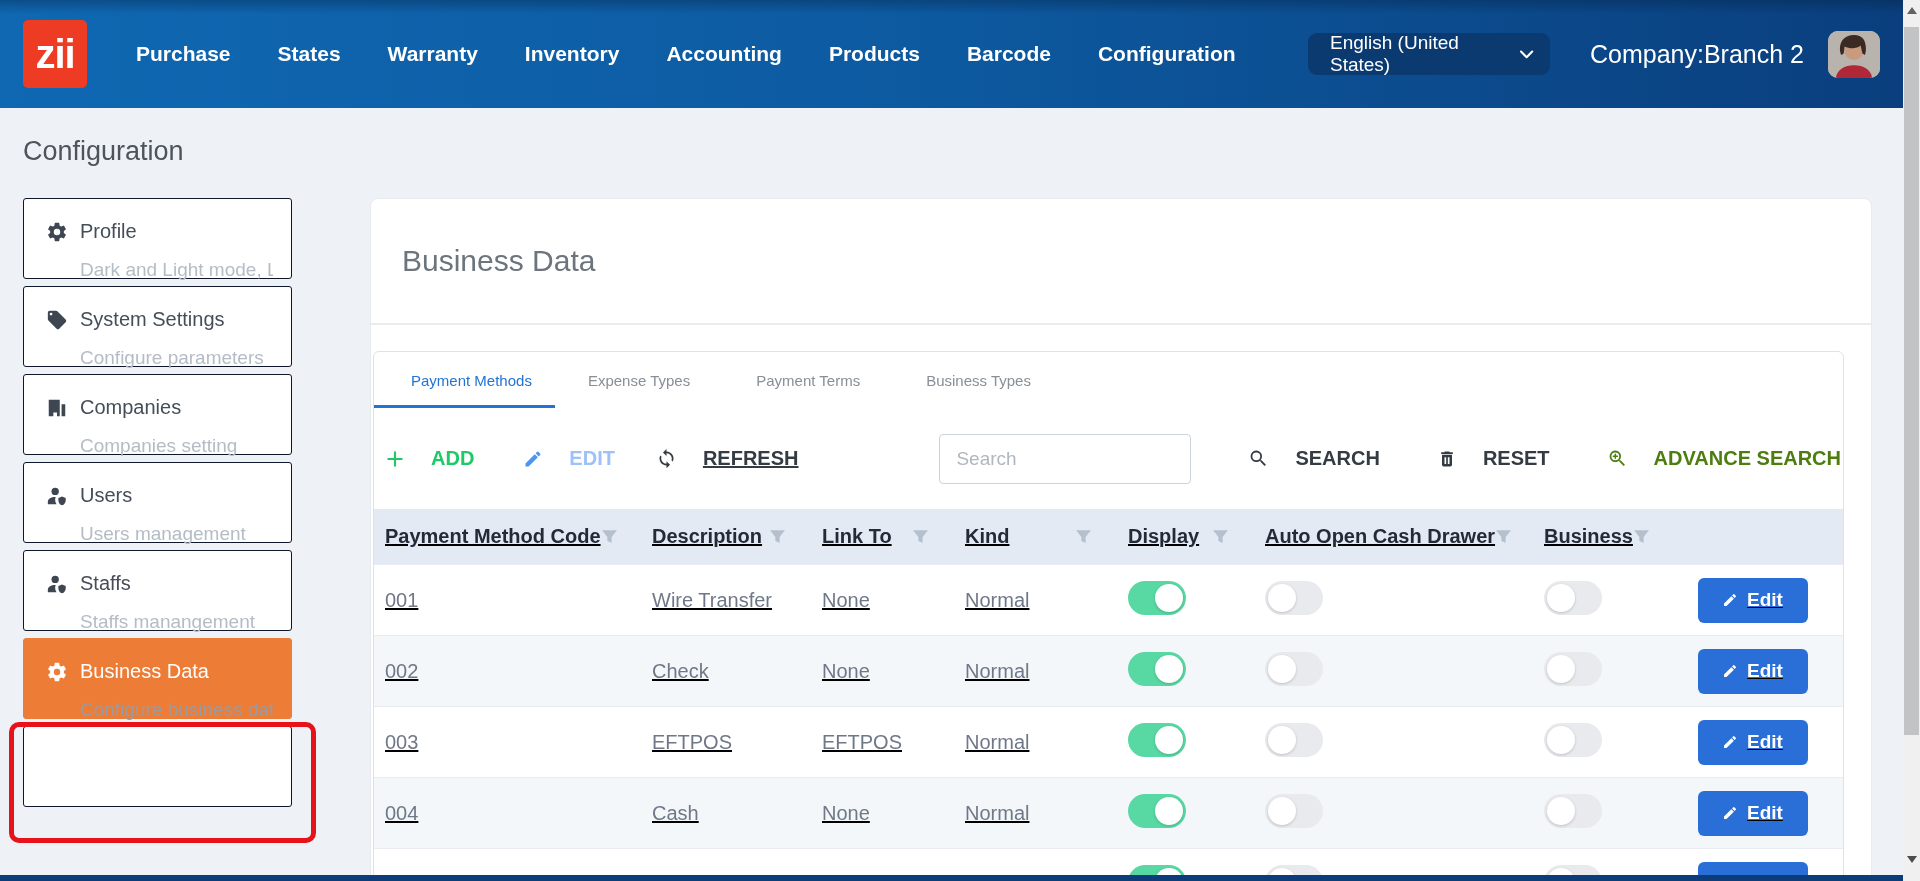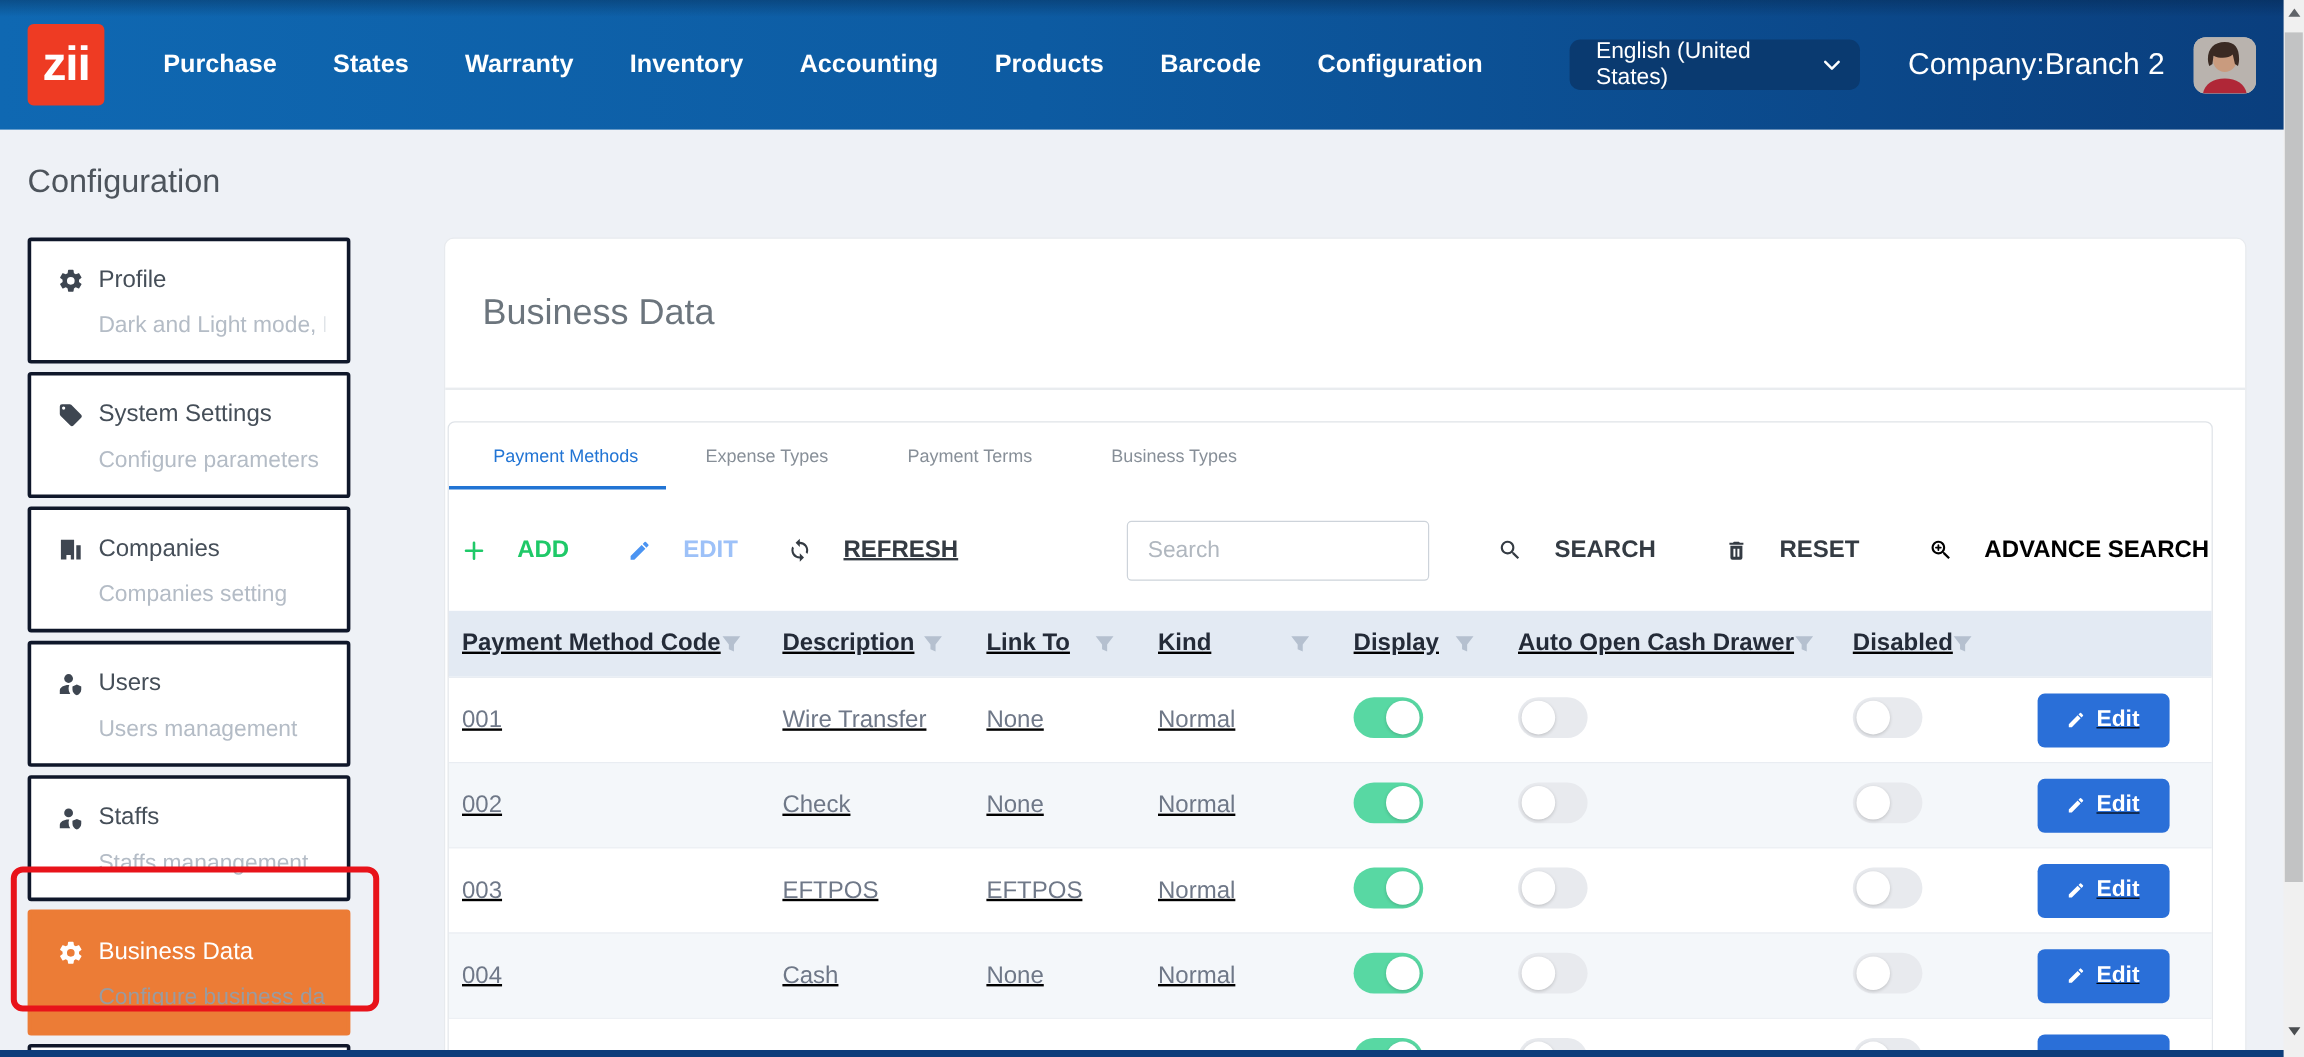--- a/index.html
+++ b/index.html
@@ -23,21 +23,21 @@
   .lang-pill svg{ margin-left:auto; }
   .company{ color:#fff; font-size:25px; margin:0 24px 0 40px; white-space:nowrap;}
   .avatar{ width:52px; height:47px; border-radius:10px; overflow:hidden; background:#cfc9c4; flex:0 0 auto;}
 
   
   .page-title{ font-size:27px; color:#4d545c; margin:28px 0 0 23px; }
   .content{ display:flex; align-items:flex-start; padding:0 0 0 23px; margin-top:31px; }
 
   
   .sidebar{ width:269px; flex:0 0 auto; display:flex; flex-direction:column; gap:7px; }
-  .side-card{ background:#fff; border:3px solid #0f172a; border-radius:3px; height:105px; padding:21px 18px 0 22px; cursor:pointer;}
+  .side-card{ background:#fff; border:1px solid #0f172a; border-radius:3px; height:81px; padding:21px 18px 0 22px; cursor:pointer;}
   .side-card .row1{ display:flex; align-items:center; gap:12px; }
   .side-card .row1 svg{ color:#3e4651; flex:0 0 auto;}
   .side-label{ font-size:20px; color:#454e58; }
   .side-desc{ font-size:19px; color:#b4bcc6; margin:16px 0 0 34px; white-space:nowrap; overflow:hidden;}
   .side-card.active{ background:#ec7c36; border-color:#ec7c36; }
   .side-card.active .side-label{ color:#fff; }
   .side-card.active .row1 svg{ color:#fff; }
   .side-card.active .side-desc{ color:#9a9ba0; }
   .annotation-box{ position:absolute; left:9px; top:722px; width:307px; height:121px;
     border:5px solid #e8131a; border-radius:10px; pointer-events:none; z-index:6; }
@@ -59,21 +59,21 @@
   .tool-btn{ display:flex; align-items:center; gap:26px; font-size:20px; font-weight:600; cursor:pointer; background:none; border:none; font-family:inherit; white-space:nowrap;}
   .tb-add{ color:#1fc968; margin-right:49px;}
   .tb-edit{ color:#9dc1f8; margin-right:41px;}
   .tb-edit svg{ color:#4b94f2; }
   .tb-refresh{ color:#343b43;text-decoration:underline; }
   .toolbar .right{ margin-left:auto; display:flex; align-items:center; gap:57px; }
   .search-input{ width:252px; height:50px; border:1px solid #cdd3da; border-radius:4px; font-size:19px; color:#495057;
     padding:0 16px; outline:none; font-family:inherit; }
   .search-input::placeholder{ color:#b0b7bf; }
   .tb-search,.tb-reset{ color:#343b43; }
-  .tb-advance{ color:#000000; }
+  .tb-advance{ color:#4d7c0f; }
 
   
   .t-head,.t-row{ display:grid; grid-template-columns:268px 170px 143px 163px 137px 279px 128px 1fr; align-items:center;text-decoration:underline; }
   .t-head{ background:#e3eaf3; height:55px; }
   .h-cell{ display:flex; align-items:center; padding:0 26px 0 10px; font-size:20px; font-weight:700; color:#242b38; white-space:nowrap;}
   .h-cell:first-child{ padding-left:11px; }
   .h-cell svg{ margin-left:auto; color:#b5c0cf; flex:0 0 auto;}
   .t-row{ height:71px; background:#fff; border-top:1px solid #e9edf2; }
   .t-row.alt{ background:#f4f7fa; }
   .t-row:first-of-type{ border-top:none; }
@@ -295,21 +295,21 @@
               <path d="M1 2h14L10 8.5V14l-4-1.8V8.5L1 2z"></path>
             </svg>
           </div>
         <div class="h-cell">
             <span>Auto Open Cash Drawer</span>
             <svg width="17" height="17" viewBox="0 0 16 16" fill="currentColor">
               <path d="M1 2h14L10 8.5V14l-4-1.8V8.5L1 2z"></path>
             </svg>
           </div>
         <div class="h-cell">
-            <span>Disabled</span>
+            <span>Business</span>
             <svg width="17" height="17" viewBox="0 0 16 16" fill="currentColor">
               <path d="M1 2h14L10 8.5V14l-4-1.8V8.5L1 2z"></path>
             </svg>
           </div>
         <div class="h-cell"></div>
       </div>
 
       <div class="t-row">
         <div class="c-cell">001</div>
         <div class="c-cell">Wire Transfer</div>

